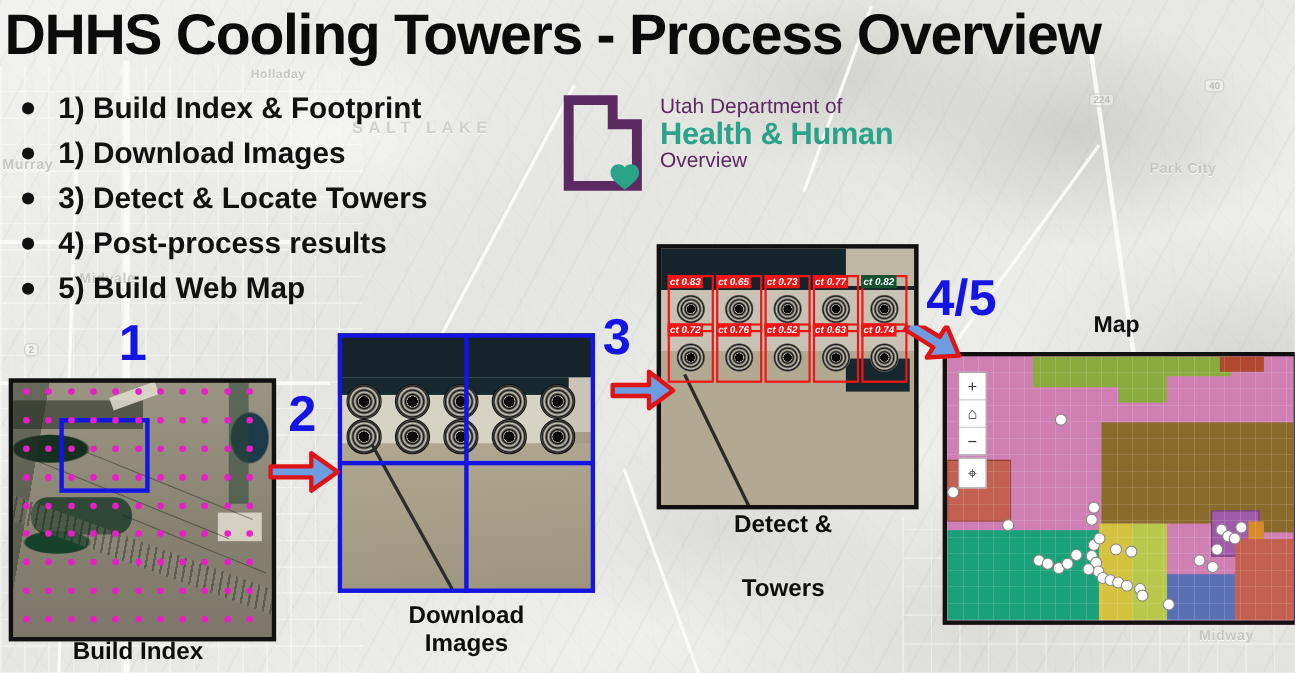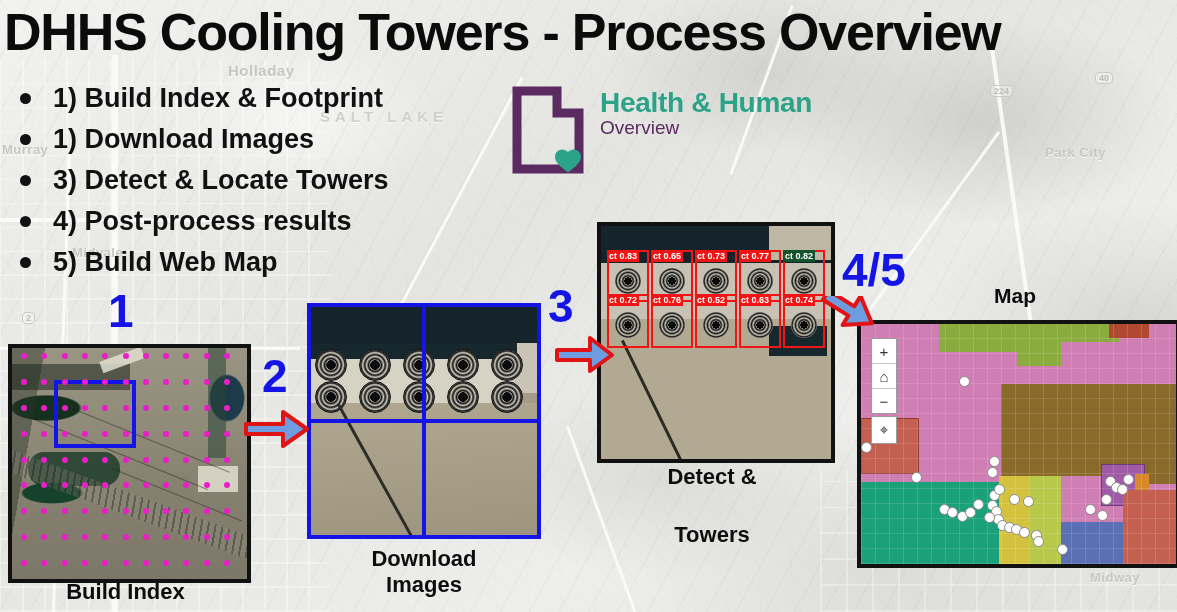--- a/index.html
+++ b/index.html
@@ -127,21 +127,21 @@
 
   
   #panel-detect{left:597px;top:222px;width:230px;height:233px;border:4px solid #111;background:#a79e88;}
   .aerial3{position:absolute;inset:0;
     background:linear-gradient(180deg,#15242a 0%,#15242a 16%,#c7c2b3 16%,#c7c2b3 40%,#b2a993 40%,#b2a993 100%);}
   .a3-roofright{position:absolute;right:0;top:0;width:62px;height:34px;background:#bdb7a4;}
   .a3-roof2{position:absolute;right:4px;top:100px;width:58px;height:30px;background:#16282e;}
   .a3-road{position:absolute;left:20px;top:115px;width:3px;height:150px;background:#2b2b26;transform:rotate(-26deg);transform-origin:top left;}
   .det{position:absolute;border:2px solid #f01414;box-sizing:border-box;}
   .detlabel{position:absolute;background:#f01414;color:#fff;font-size:9px;font-weight:700;
-            line-height:12px;padding:0 2px;white-space:nowrap;}
+            line-height:12px;padding:0 2px;white-space:nowrap;font-style:italic;}
   .fan3{position:absolute;width:26px;height:26px;border-radius:50%;
      background:radial-gradient(circle,#0b0b0b 20%, #b5b1a4 21%, #101010 28%, #c6c2b5 38%, #121212 46%, #ccc8bb 56%, #161616 64%, #d2cec1 76%, #191919 85%, #c6c2b5 100%);}
 
   
   #panel-webmap{left:857px;top:320px;width:315px;height:240px;border:4px solid #111;background:#cf7fb4;}
   .poly{position:absolute;}
   .mapctl{position:absolute;z-index:3;background:#fff;border:1px solid #9b9b9b;
           width:24px;display:flex;flex-direction:column;}
   .mapctl div{height:24px;display:flex;align-items:center;justify-content:center;
               font-size:15px;color:#333;border-bottom:1px solid #c8c8c8;}
@@ -169,21 +169,21 @@
     <div class="road v2"></div>
     <div class="road h1"></div>
     <div class="road h2"></div>
     <div class="road d1"></div>
     <div class="road d2"></div>
     <div class="road d3"></div>
     <div class="road d4"></div>
     <div class="road d5"></div>
   </div>
 
-  <div class="bg-label faint" style="left:228px;top:62px;font-size:15px;">Holladay</div>
+  <div class="bg-label faint" style="left:228px;top:62px;font-size:11px;">Holladay</div>
   <div class="bg-label wide" style="left:320px;top:108px;font-size:15px;">SALT LAKE</div>
   <div class="bg-label faint" style="left:2px;top:142px;font-size:13px;">Murray</div>
   <div class="bg-label faint" style="left:72px;top:245px;font-size:13px;">Midvale</div>
   <div class="bg-label faint" style="left:1045px;top:145px;font-size:13px;">Park City</div>
   <div class="bg-label faint" style="left:1090px;top:570px;font-size:13px;">Midway</div>
   <div class="shield" style="left:1095px;top:72px;">40</div>
   <div class="shield" style="left:990px;top:85px;">224</div>
   <div class="shield" style="left:22px;top:312px;">2</div>
 
   <div class="title">DHHS Cooling Towers - Process Overview</div>
@@ -212,20 +212,21 @@
   </ul>
 
   <div class="logo">
     <div class="logo-mark">
       <svg width="76" height="92" viewBox="0 0 76 92">
         <path d="M7 7 H47 V29 H69 V85 H7 Z" fill="none" stroke="#5b2a61" stroke-width="9" stroke-linejoin="miter"></path>
         <path d="M58 68 c-4.5,-5 -13,-2.5 -13,5 c0,6.5 9,12 13,15.5 c4,-3.5 13,-9 13,-15.5 c0,-7.5 -8.5,-10 -13,-5 z" fill="#2aa389"></path>
       </svg>
     </div>
     <div class="logo-txt">
+      <div class="logo-l1">Utah Department of</div>
       <div class="logo-l2">Health &amp; Human</div>
       <div class="logo-l3">Overview</div>
     </div>
   </div>
 
   <div class="stepnum" style="left:108px;top:288px;">1</div>
   <div class="panel" id="panel-build-index">
     <div class="aerial1"></div>
     <div class="a1-strip" style="left:0;top:16px;width:118px;height:26px;"></div>
     <div class="a1-strip" style="left:196px;top:0;width:18px;height:110px;background:rgba(40,70,55,.55);"></div>

